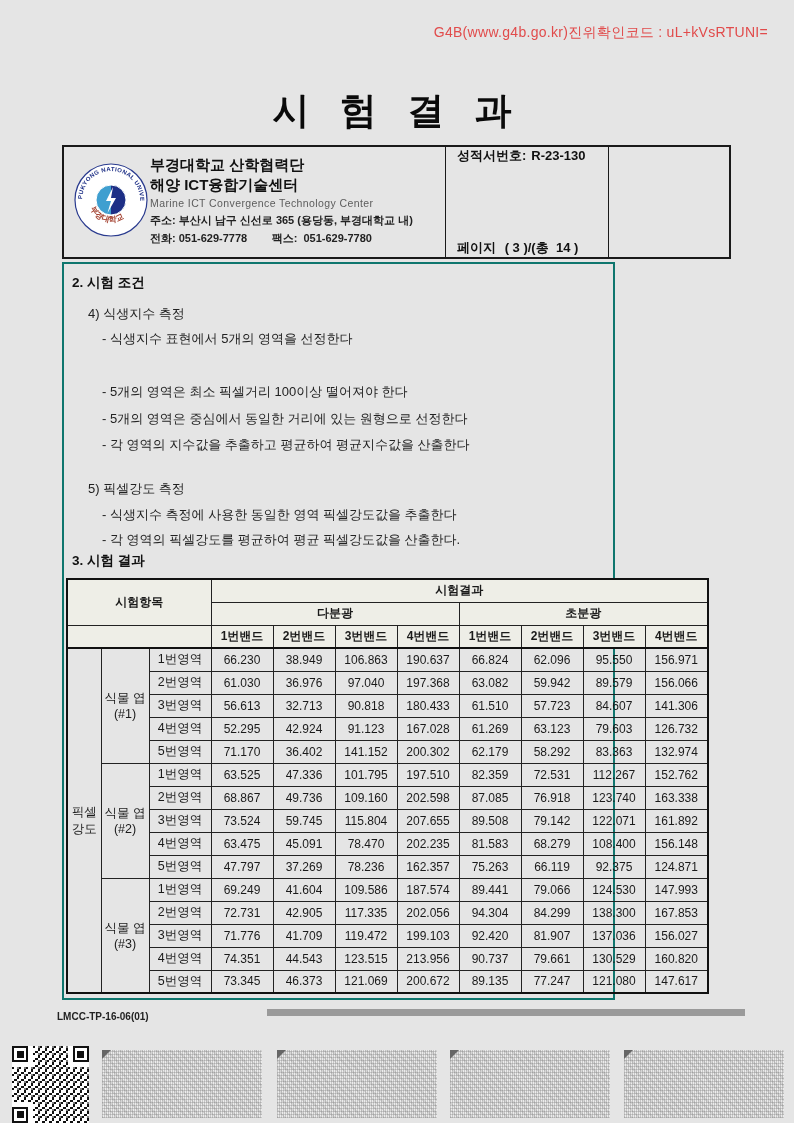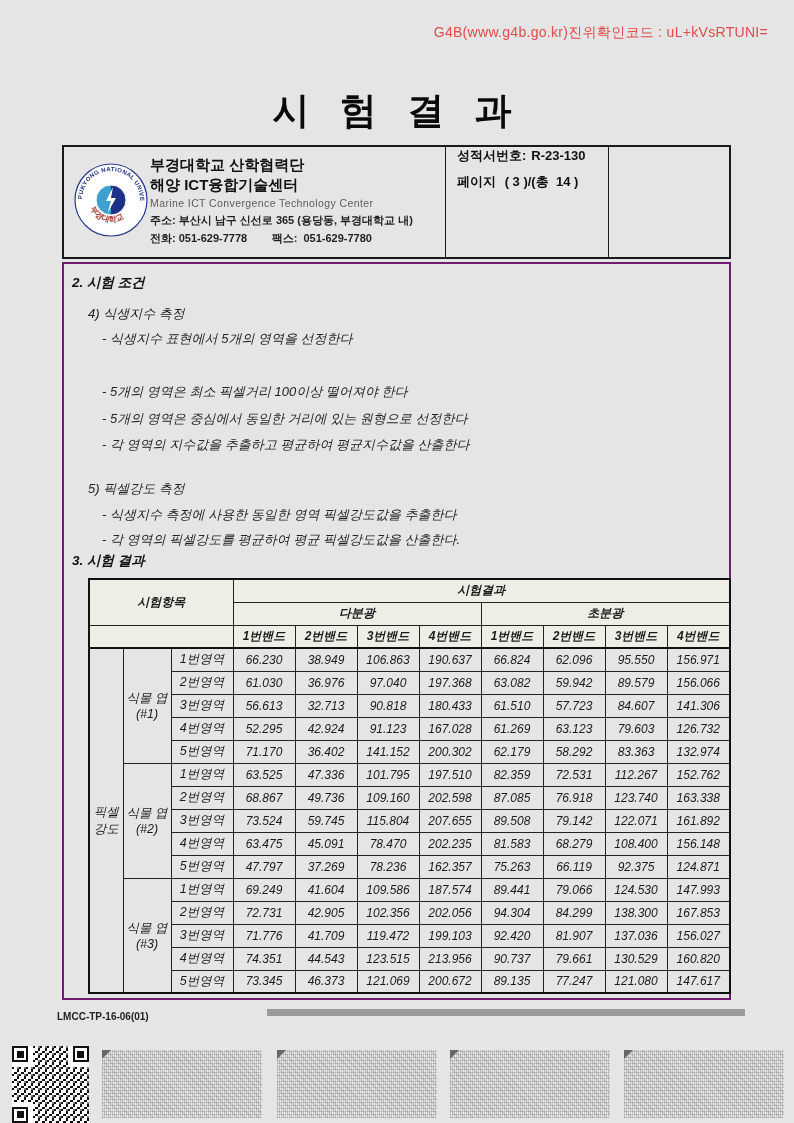--- a/index.html
+++ b/index.html
@@ -21,43 +21,42 @@
     position:absolute; top:86px; left:0; right:0; text-align:center;
     font-size:37px; font-weight:bold; letter-spacing:10px; color:#0a0a0a;
   }
 
   
   .header-box {
     position:absolute; left:62px; top:145px; width:669px; height:114px;
     border:2px solid #1a1a1a; display:flex;
   }
   .hb-left { width:382px; border-right:1px solid #1a1a1a; position:relative; }
-  .hb-mid  { width:163px; border-right:1px solid #1a1a1a; display:flex; flex-direction:column; justify-content:flex-start; padding-left:11px; gap:8px; }
+  .hb-mid  { width:163px; border-right:1px solid #1a1a1a; display:flex; flex-direction:column; justify-content:space-between; padding-left:11px; gap:8px; }
   .hb-right { flex:1; }
   .logo { position:absolute; left:9px; top:15px; width:76px; height:76px; }
   .org-text { position:absolute; left:86px; top:8px; }
   .org-kr { font-size:15px; font-weight:bold; line-height:20px; color:#111; }
   .org-en { font-size:10.5px; color:#5c5c5c; letter-spacing:0.4px; margin-top:2px; }
   .org-addr { font-size:11px; font-weight:bold; color:#222; margin-top:4px; }
   .org-tel { font-size:11px; font-weight:bold; color:#222; margin-top:3px; }
   .report-line { font-size:13px; font-weight:bold; color:#111; }
   .report-line .lbl { margin-right:5px; }
 
   
   .content-box {
-    position:absolute; left:62px; top:262px; width:669px; height:738px;
-    border:2px solid #701a75;
-    font-style:italic;
+    position:absolute; left:62px; top:262px; width:553px; height:738px;
+    border:2px solid #0f766e;
   }
   .cline { position:absolute; font-size:13px; color:#222; white-space:nowrap; }
   .sec-title { font-weight:bold; font-size:13.5px; color:#111; }
 
   
   .results-table {
-    position:absolute; left:24px; top:314px;
+    position:absolute; left:2px; top:314px;
     border-collapse:collapse; table-layout:fixed; width:641px;
     font-size:12px; color:#1a1a1a;
   }
   .results-table td, .results-table th {
     border:1px solid #222; text-align:center; vertical-align:middle;
     height:23px; padding:0 1px; overflow:hidden; font-weight:normal;
   }
   .results-table { border:2px solid #111; }
   .results-table .hdr { background:#eeeee7; font-weight:bold; }
   .results-table tr.band-row th { border-bottom:2px solid #111; }
@@ -313,21 +312,21 @@
             <td class="value-cell">187.574</td>
             <td class="value-cell hyper-start">89.441</td>
             <td class="value-cell">79.066</td>
             <td class="value-cell">124.530</td>
             <td class="value-cell">147.993</td>
           </tr>
           <tr>
             <td class="region-cell">2번영역</td>
             <td class="value-cell">72.731</td>
             <td class="value-cell">42.905</td>
-            <td class="value-cell">102.356</td>
+            <td class="value-cell">117.335</td>
             <td class="value-cell">202.056</td>
             <td class="value-cell hyper-start">94.304</td>
             <td class="value-cell">84.299</td>
             <td class="value-cell">138.300</td>
             <td class="value-cell">167.853</td>
           </tr>
           <tr>
             <td class="region-cell">3번영역</td>
             <td class="value-cell">71.776</td>
             <td class="value-cell">41.709</td>

